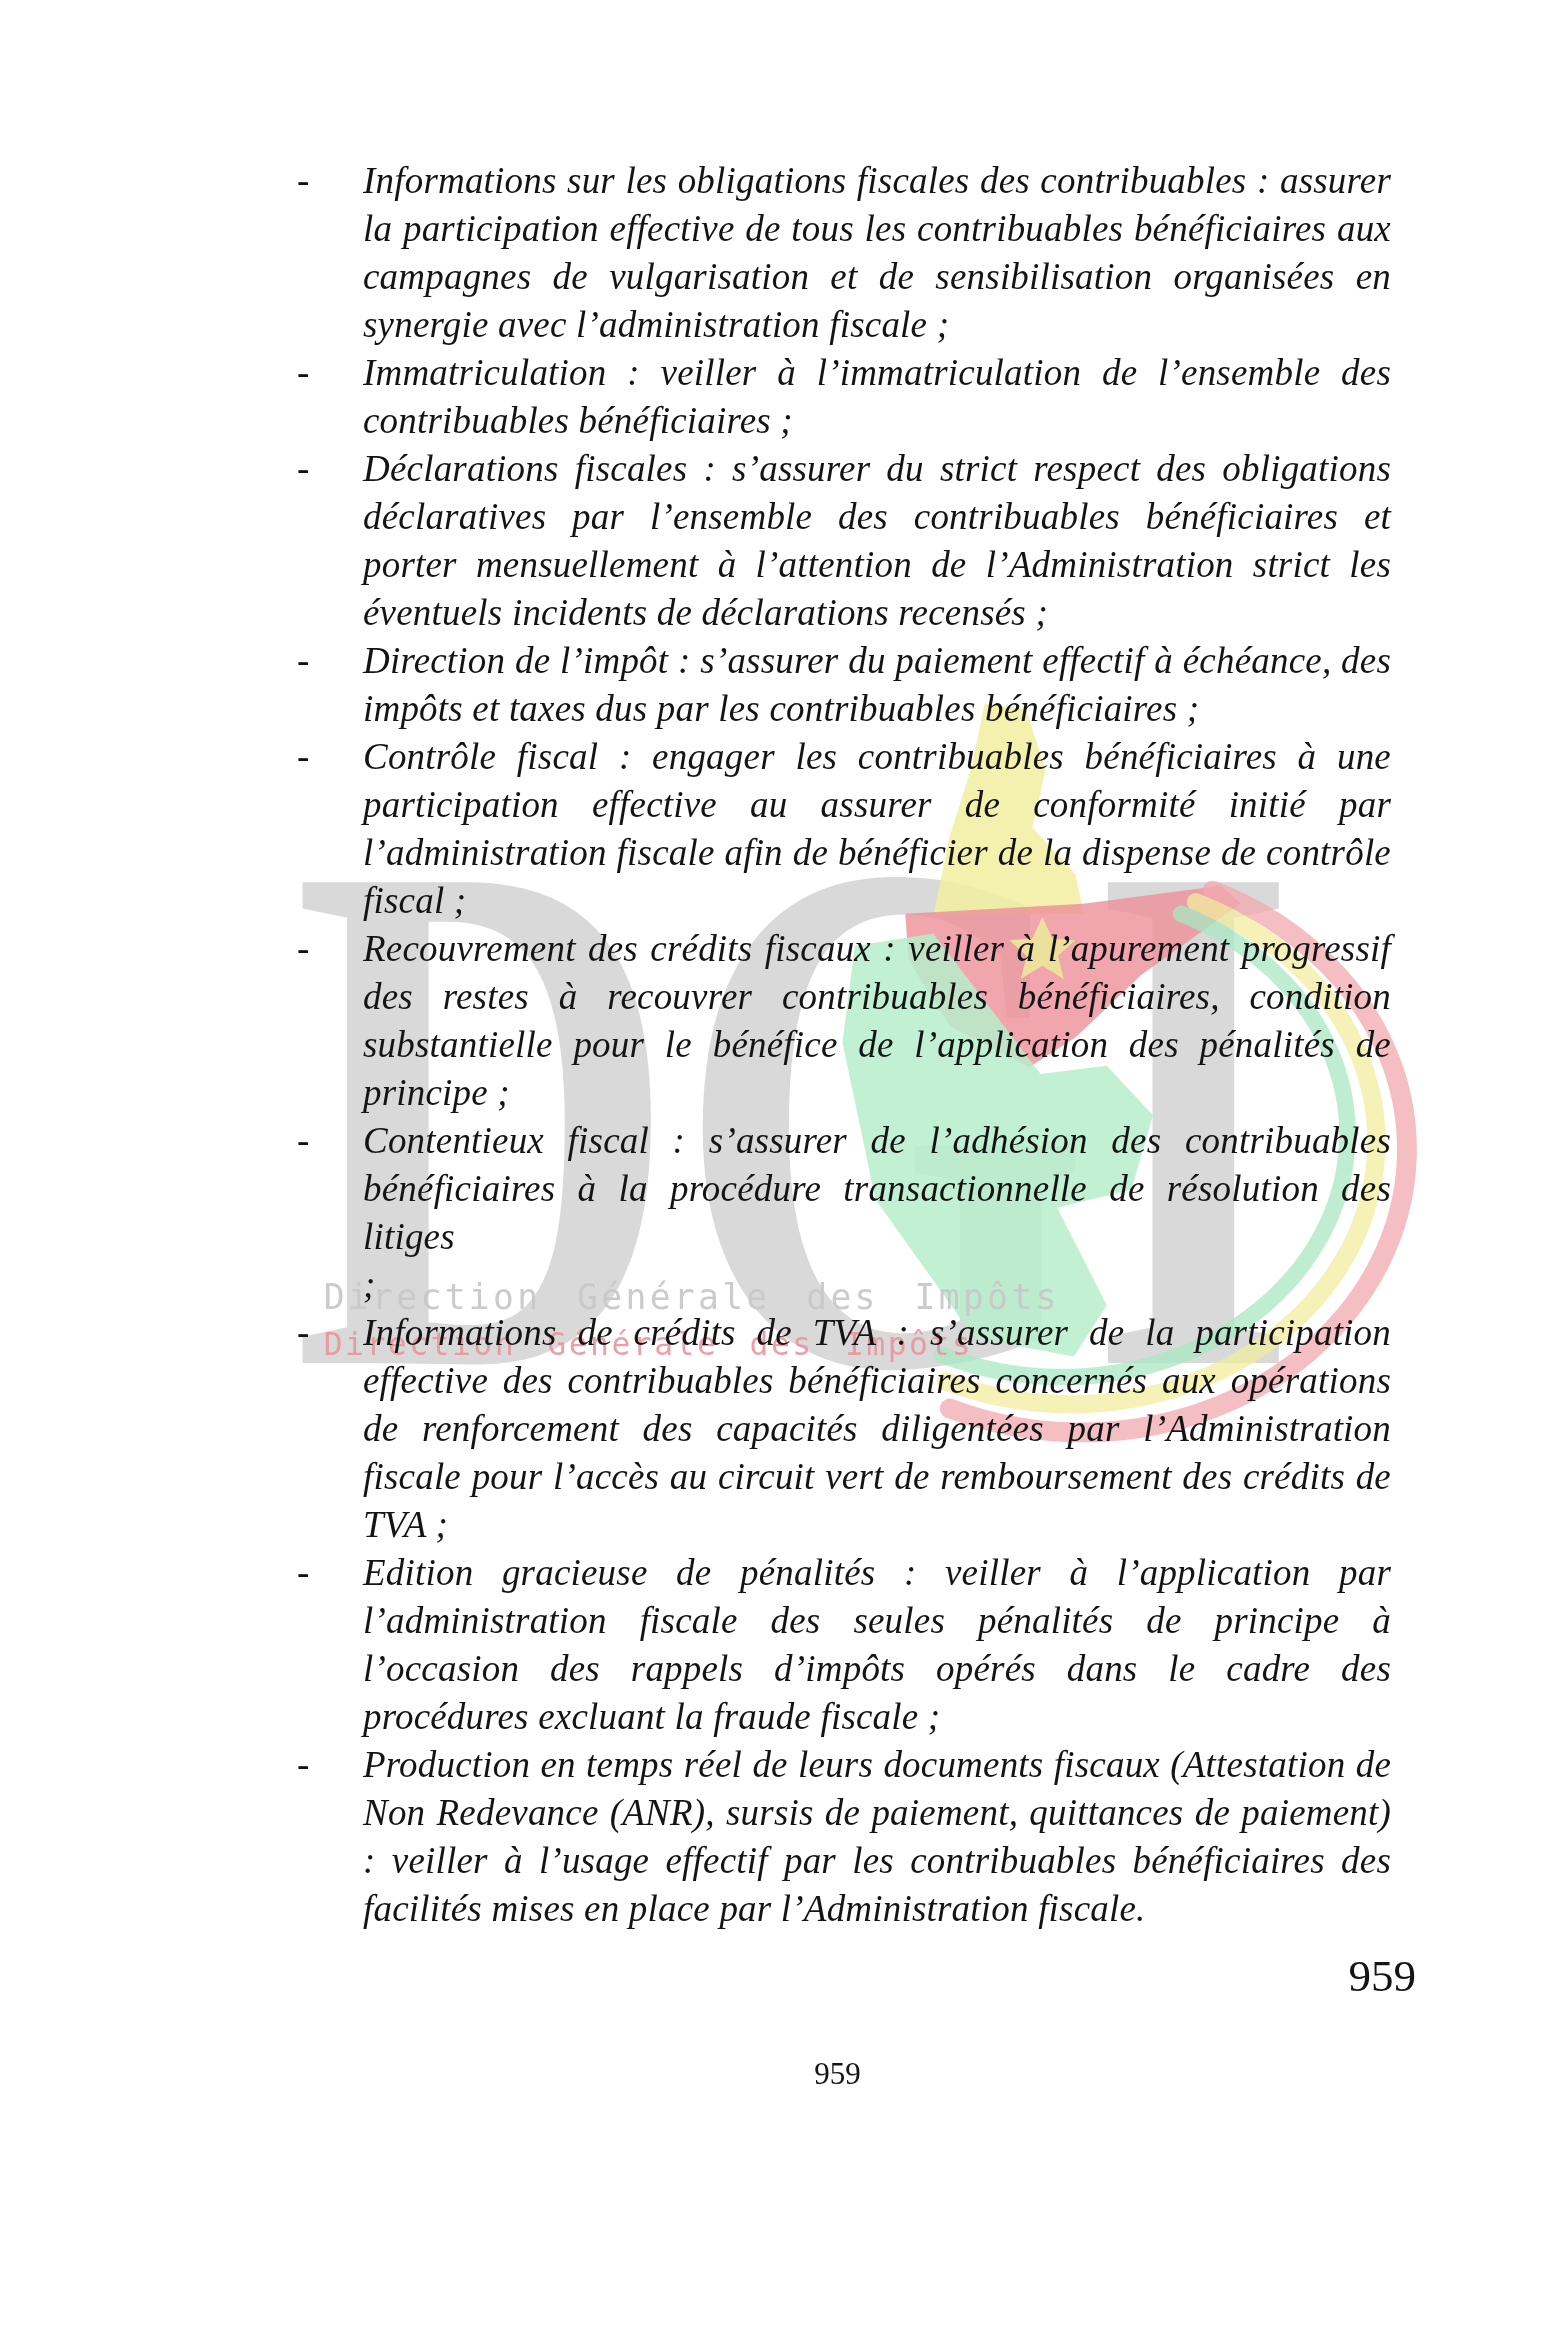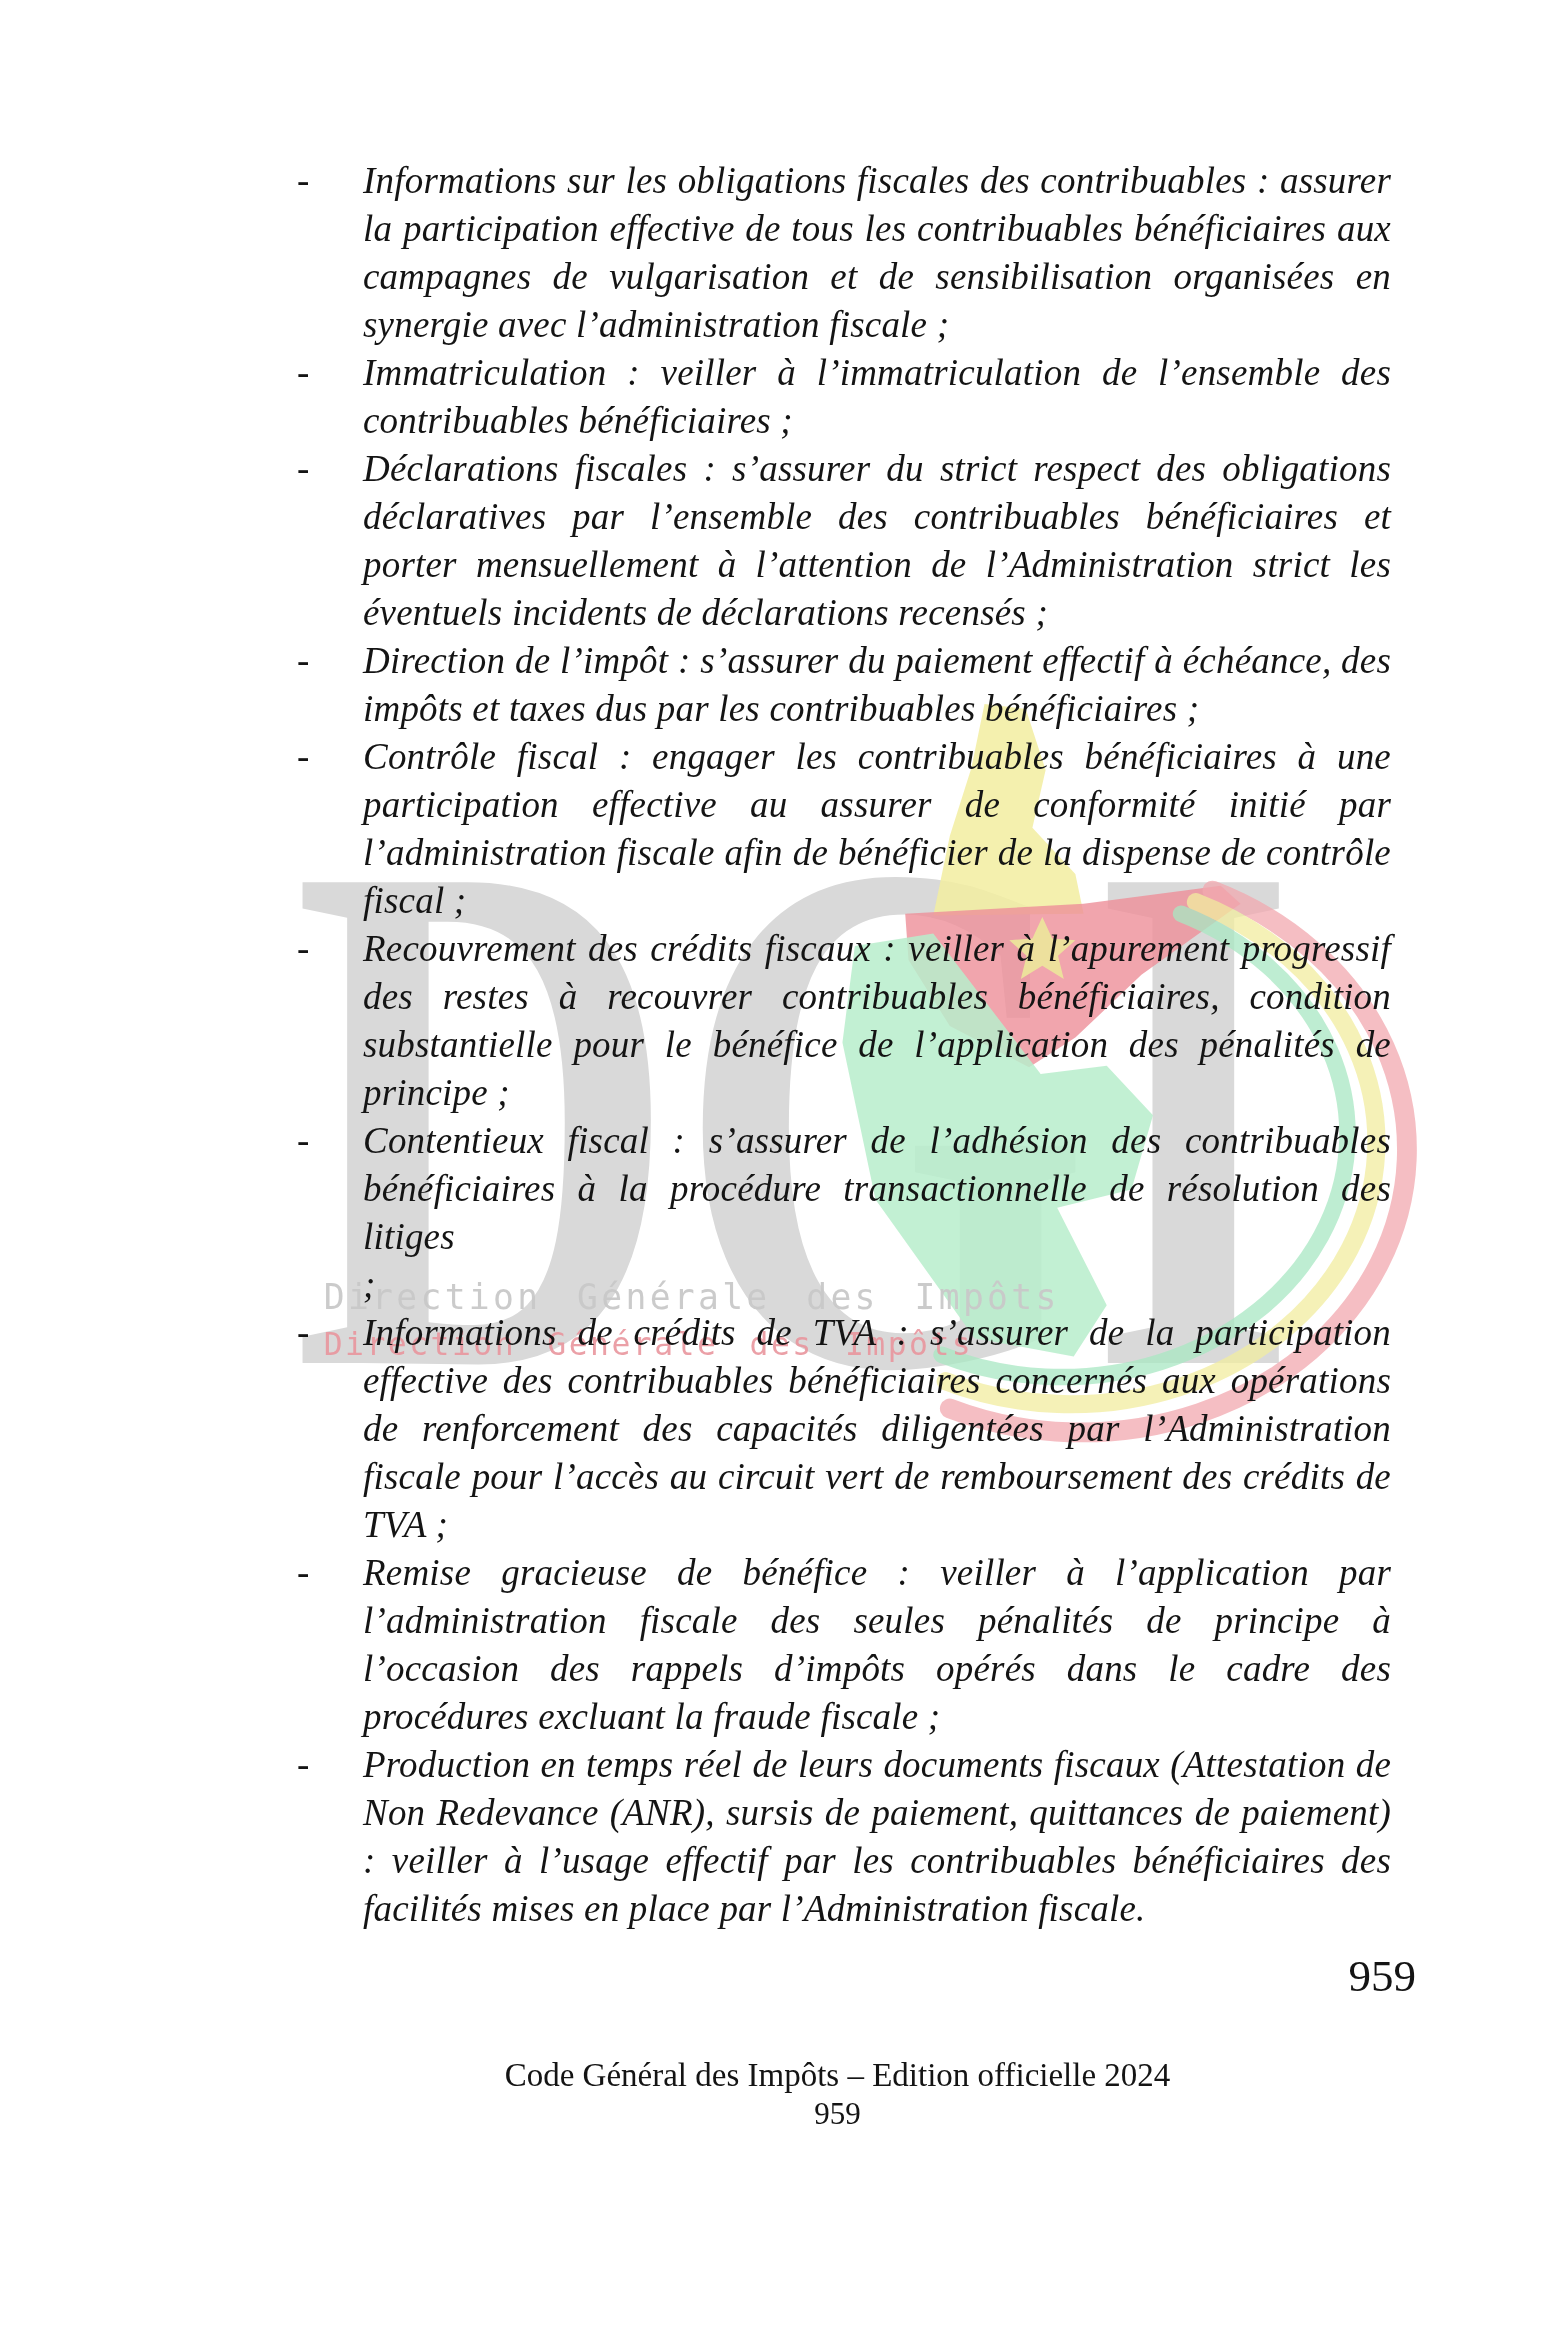--- a/index.html
+++ b/index.html
@@ -120,29 +120,28 @@
       <div class="item">
         <span class="dash">-</span>
         <p class="para"><span class="head">Contentieux fiscal</span><span class="sep"> : </span><span class="body">s’assurer de l’adhésion des contribuables bénéficiaires à la procédure transactionnelle de résolution des litiges</span><span class="tail">;</span></p>
       </div>
       <div class="item">
         <span class="dash">-</span>
         <p class="para"><span class="head">Informations de crédits de TVA</span><span class="sep"> : </span><span class="body">s’assurer de la participation effective des contribuables bénéficiaires concernés aux opérations de renforcement des capacités diligentées par l’Administration fiscale pour l’accès au circuit vert de remboursement des crédits de TVA ;</span></p>
       </div>
       <div class="item">
         <span class="dash">-</span>
-        <p class="para"><span class="head">Remise gracieuse de bénéfice</span><span class="sep"> : </span><span class="body">veiller à l’application par l’administration fiscale des seules pénalités de principe à l’occasion des rappels d’impôts opérés dans le cadre des procédures excluant la fraude fiscale ;</span></p>
+        <p class="para"><span class="head">Edition gracieuse de pénalités</span><span class="sep"> : </span><span class="body">veiller à l’application par l’administration fiscale des seules pénalités de principe à l’occasion des rappels d’impôts opérés dans le cadre des procédures excluant la fraude fiscale ;</span></p>
       </div>
       <div class="item">
         <span class="dash">-</span>
         <p class="para"><span class="head">Production en temps réel de leurs documents fiscaux (Attestation de Non Redevance (ANR), sursis de paiement, quittances de paiement)</span><span class="sep"> : </span><span class="body">veiller à l’usage effectif par les contribuables bénéficiaires des facilités mises en place par l’Administration fiscale.</span></p>
       </div>
     </div>
 
   <div class="pagenum-right">959</div>
 
   <div class="footer">
-    <p class="footer-line1">Code Général des Impôts – Edition officielle 2024</p>
     <p class="footer-line2">959</p>
   </div>
 
 </div>
 
 
 </body></html>

